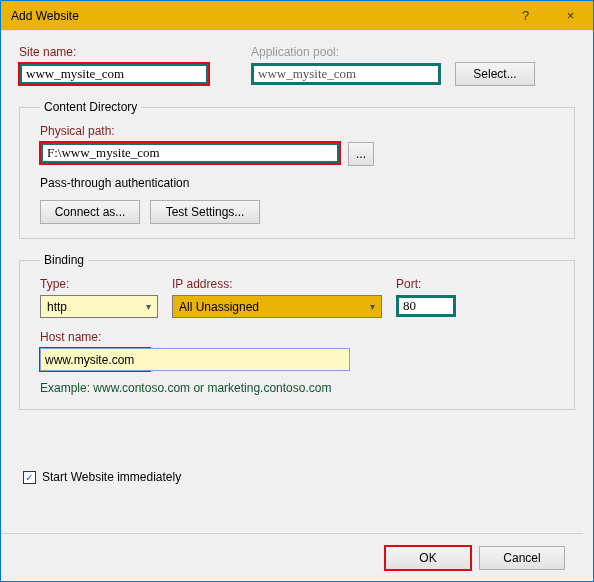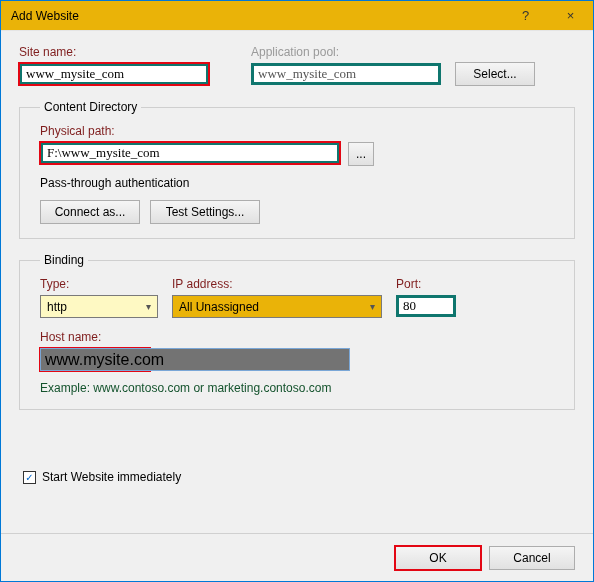--- a/index.html
+++ b/index.html
@@ -59,29 +59,29 @@
     padding:0 6px; font-size:12px;
   }
   .sel.white { background:#eab308; }
   .chev { font-size:10px; color:#555; }
   .checkbox-row { display:flex; align-items:center; gap:6px; margin-top: 60px; padding-left:4px;}
   .checkbox {
     width:13px; height:13px; border:1px solid #333; background:#fff;
     display:flex; align-items:center; justify-content:center; font-size:10px; color:#0066cc;
   }
   .footer {
-    position:absolute; bottom:0; left:0; right:0; height:48px;
+    position:absolute; bottom:0; left:0; right:10px; height:48px;
     border-top:1px solid #d0d0d0; display:flex; align-items:center; justify-content:flex-end;
     padding-right:18px; gap:8px;
   }
   .footer .btn { min-width: 86px; }
   .hl-red { outline: 2px solid #e30613; outline-offset: -1px; }
   .host-field {
-    height: 23px; border:1px solid #7aa7d7; background:#737373; padding:2px 4px;
-    font-family:inherit; font-size:16px;
+    height: 23px; border:1px solid #7aa7d7; background:#fef9c3; padding:2px 4px;
+    font-family:inherit; font-size:12px;
   }
 </style>
 </head>
 <body>
 
 <div class="window">
 
   <div class="titlebar">
     <span class="title">Add Website</span>
     <div class="ctl">?</div>

